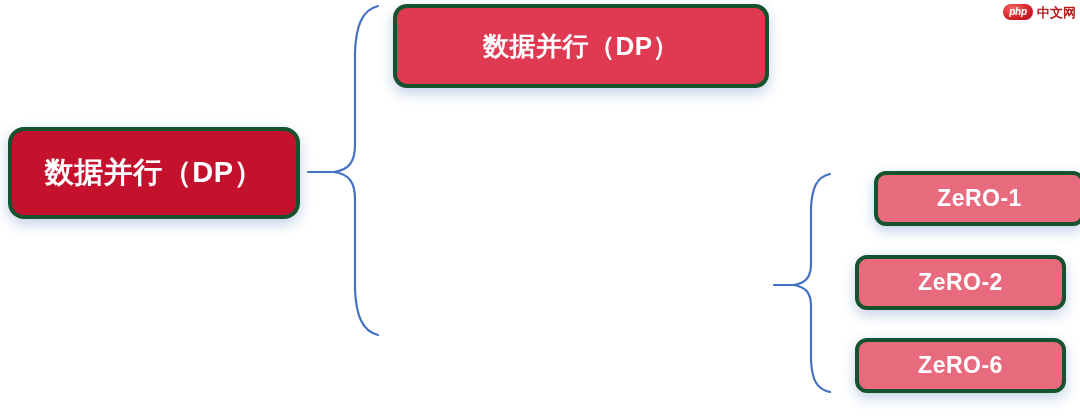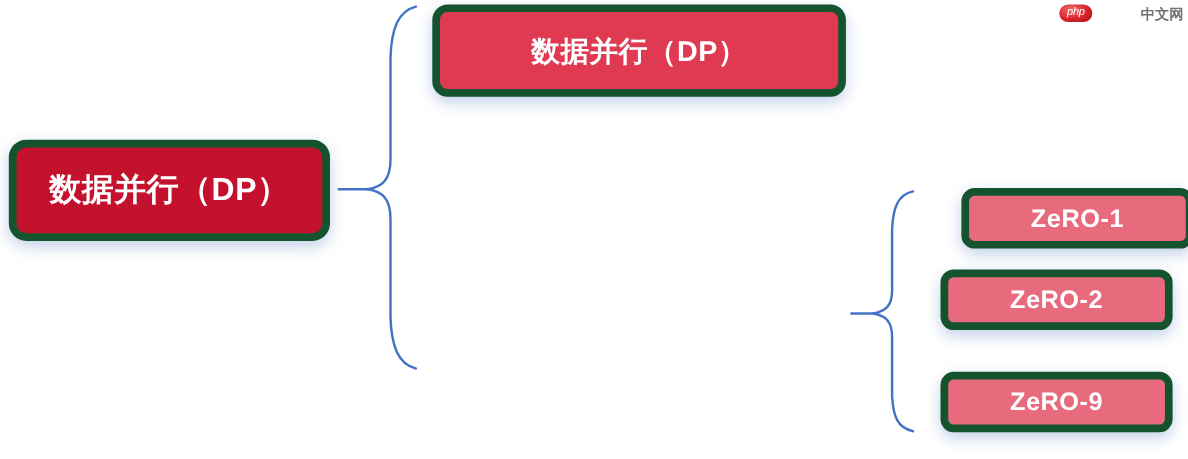--- a/index.html
+++ b/index.html
@@ -21,21 +21,21 @@
   
   .node {
     position: absolute;
     box-sizing: border-box;
     display: flex;
     align-items: center;
     justify-content: center;
     text-align: center;
     color: #ffffff;
     font-weight: bold;
-    border: 7px solid #14532d;
+    border: 4px solid #14532d;
     border-radius: 14px;
     letter-spacing: 0.5px;
     white-space: nowrap;
     filter: drop-shadow(0 5px 7px rgba(120, 150, 205, 0.45));
   }
 
   .node.root {
     left: 8px;
     top: 127px;
     width: 292px;
@@ -58,21 +58,21 @@
 
   .node.level3 {
     left: 855px;
     width: 211px;
     height: 55px;
     background: #e86a7d;
     font-size: 23px;
     border-radius: 12px;
   }
   .node.level3.z0 { top: 171px; margin-left: 19px; }
-  .node.level3.z1 { top: 245px; }
+  .node.level3.z1 { top: 255px; }
   .node.level3.z2 { top: 338px; }
 
   
   .brace {
     position: absolute;
     pointer-events: none;
   }
   .brace svg { display: block; overflow: visible; }
 
   #brace-main  { left: 300px; top: 0px;   width: 96px;  height: 341px; }
@@ -91,33 +91,32 @@
   #watermark .php-badge {
     display: inline-flex;
     align-items: center;
     justify-content: center;
     width: 30px;
     height: 16px;
     border-radius: 8px;
     background: radial-gradient(ellipse at 35% 30%, #f26a6a 0%, #d7232a 55%, #a90d16 100%);
     color: #ffffff;
     font-size: 10px;
-    font-weight: normal;
+    font-weight: bold;
     font-style: italic;
     letter-spacing: -0.3px;
     line-height: 1;
     margin-left: 43px;
   }
   #watermark .wm-text {
-    color: #737373;
+    color: #b91c1c;
     font-size: 13px;
     font-weight: bold;
     letter-spacing: 0px;
     line-height: 1;
-    margin-left: 40px;
   }
 </style>
 </head>
 <body>
 
 <div id="canvas">
 
   <div class="node root">数据并行（DP）</div>
 
   <div class="brace" id="brace-main">
@@ -147,20 +146,20 @@
                L 43 192
                C 44 211, 48 221, 62 224" stroke="#4472c4" stroke-width="2.2" fill="none" stroke-linecap="round" stroke-linejoin="round"></path>
       <path d="M 26 117 L 6 117" stroke="#4472c4" stroke-width="2.2" stroke-linecap="round"></path>
     </svg>
   </div>
 
   <div class="node level3 z0">ZeRO-1</div>
 
   <div class="node level3 z1">ZeRO-2</div>
 
-  <div class="node level3 z2">ZeRO-9</div>
+  <div class="node level3 z2">ZeRO-6</div>
 
   <div id="watermark">
     <span class="php-badge">php</span>
     <span class="wm-text">中文网</span>
   </div>
 
 </div>
 
 </body></html>

